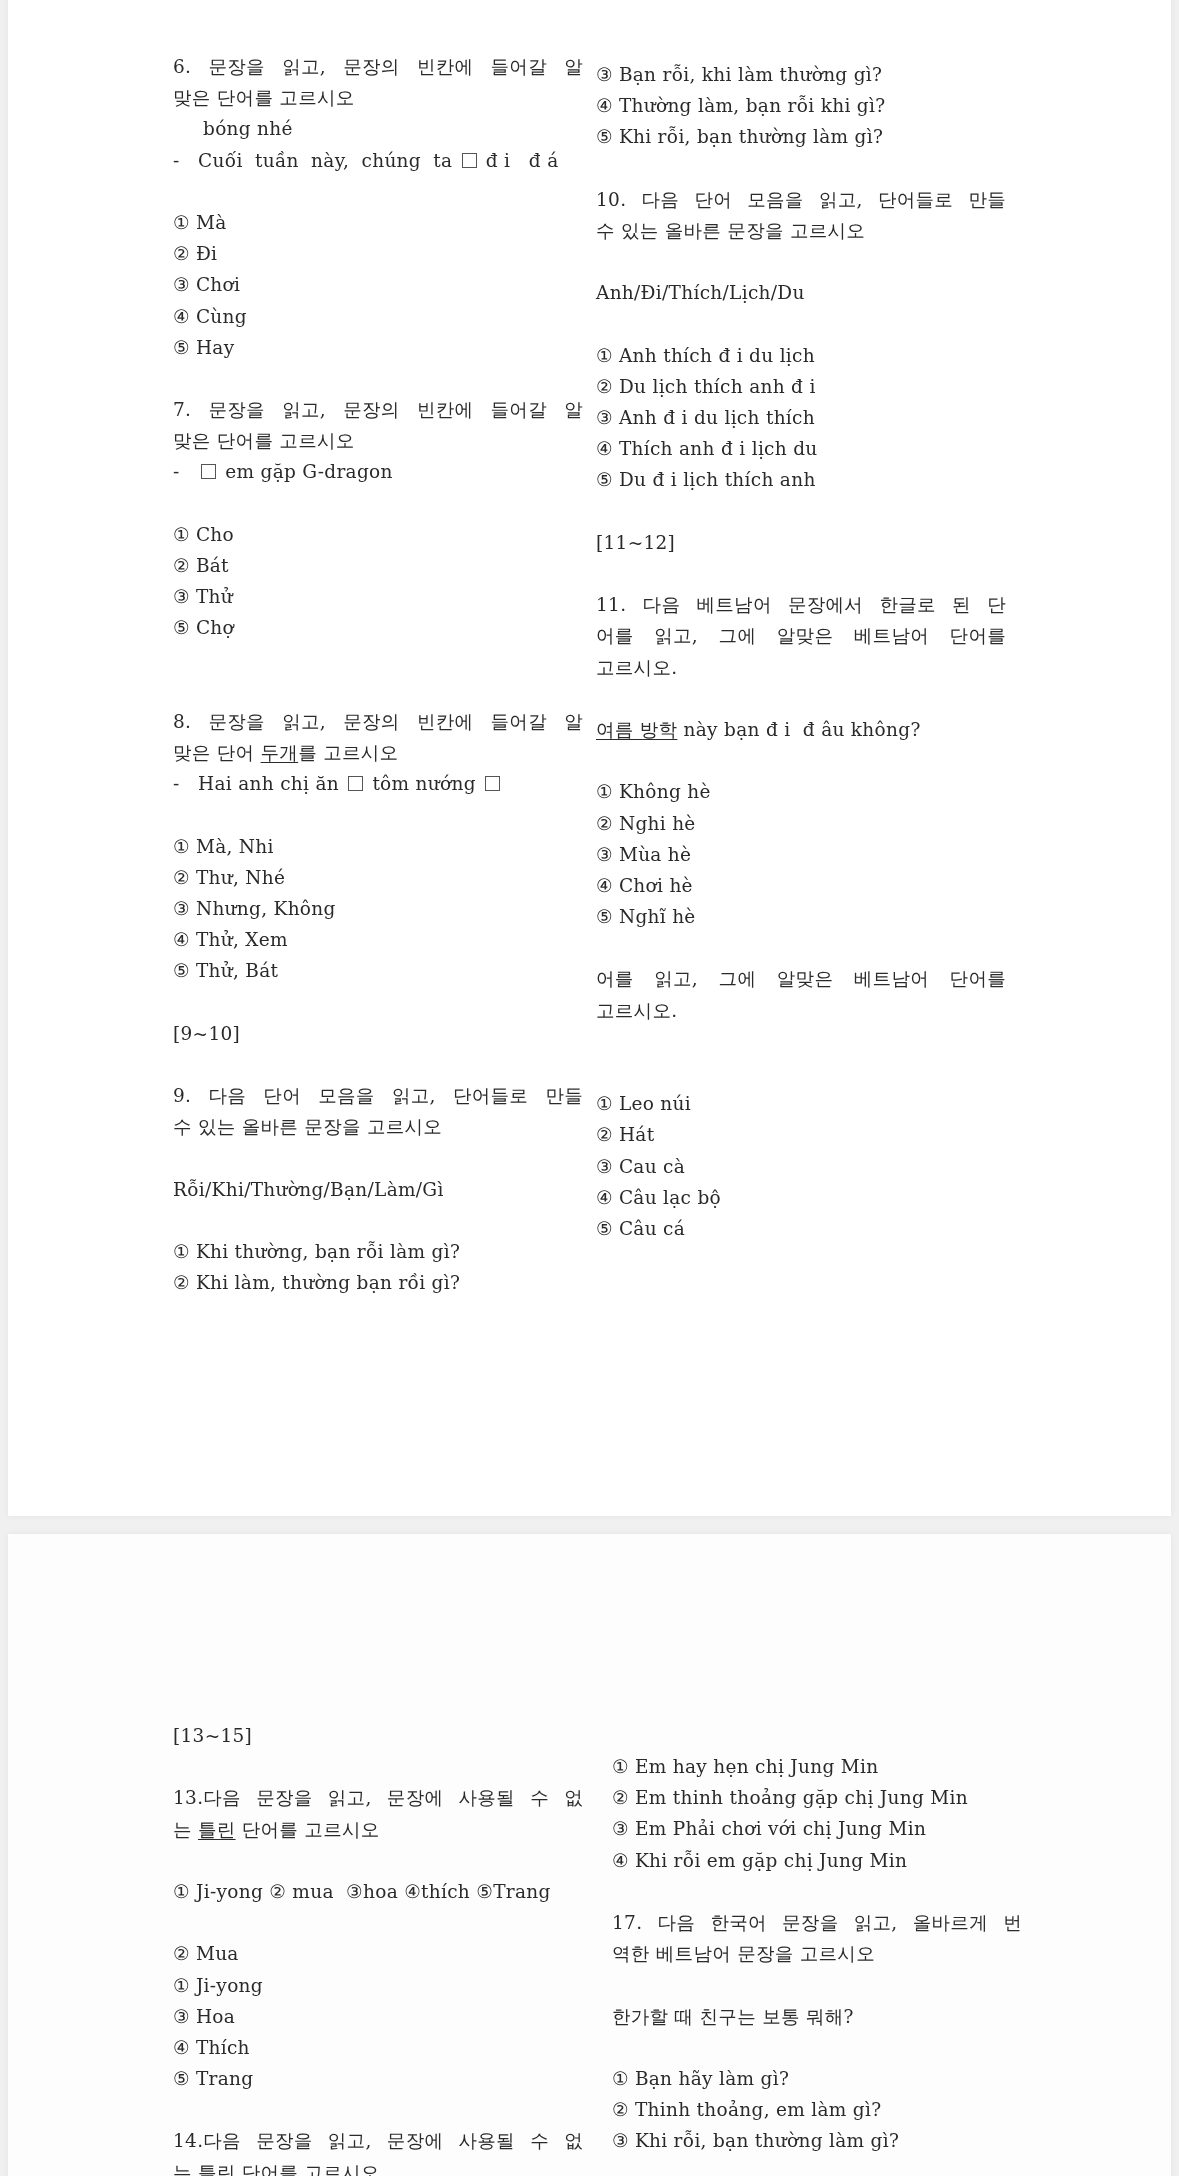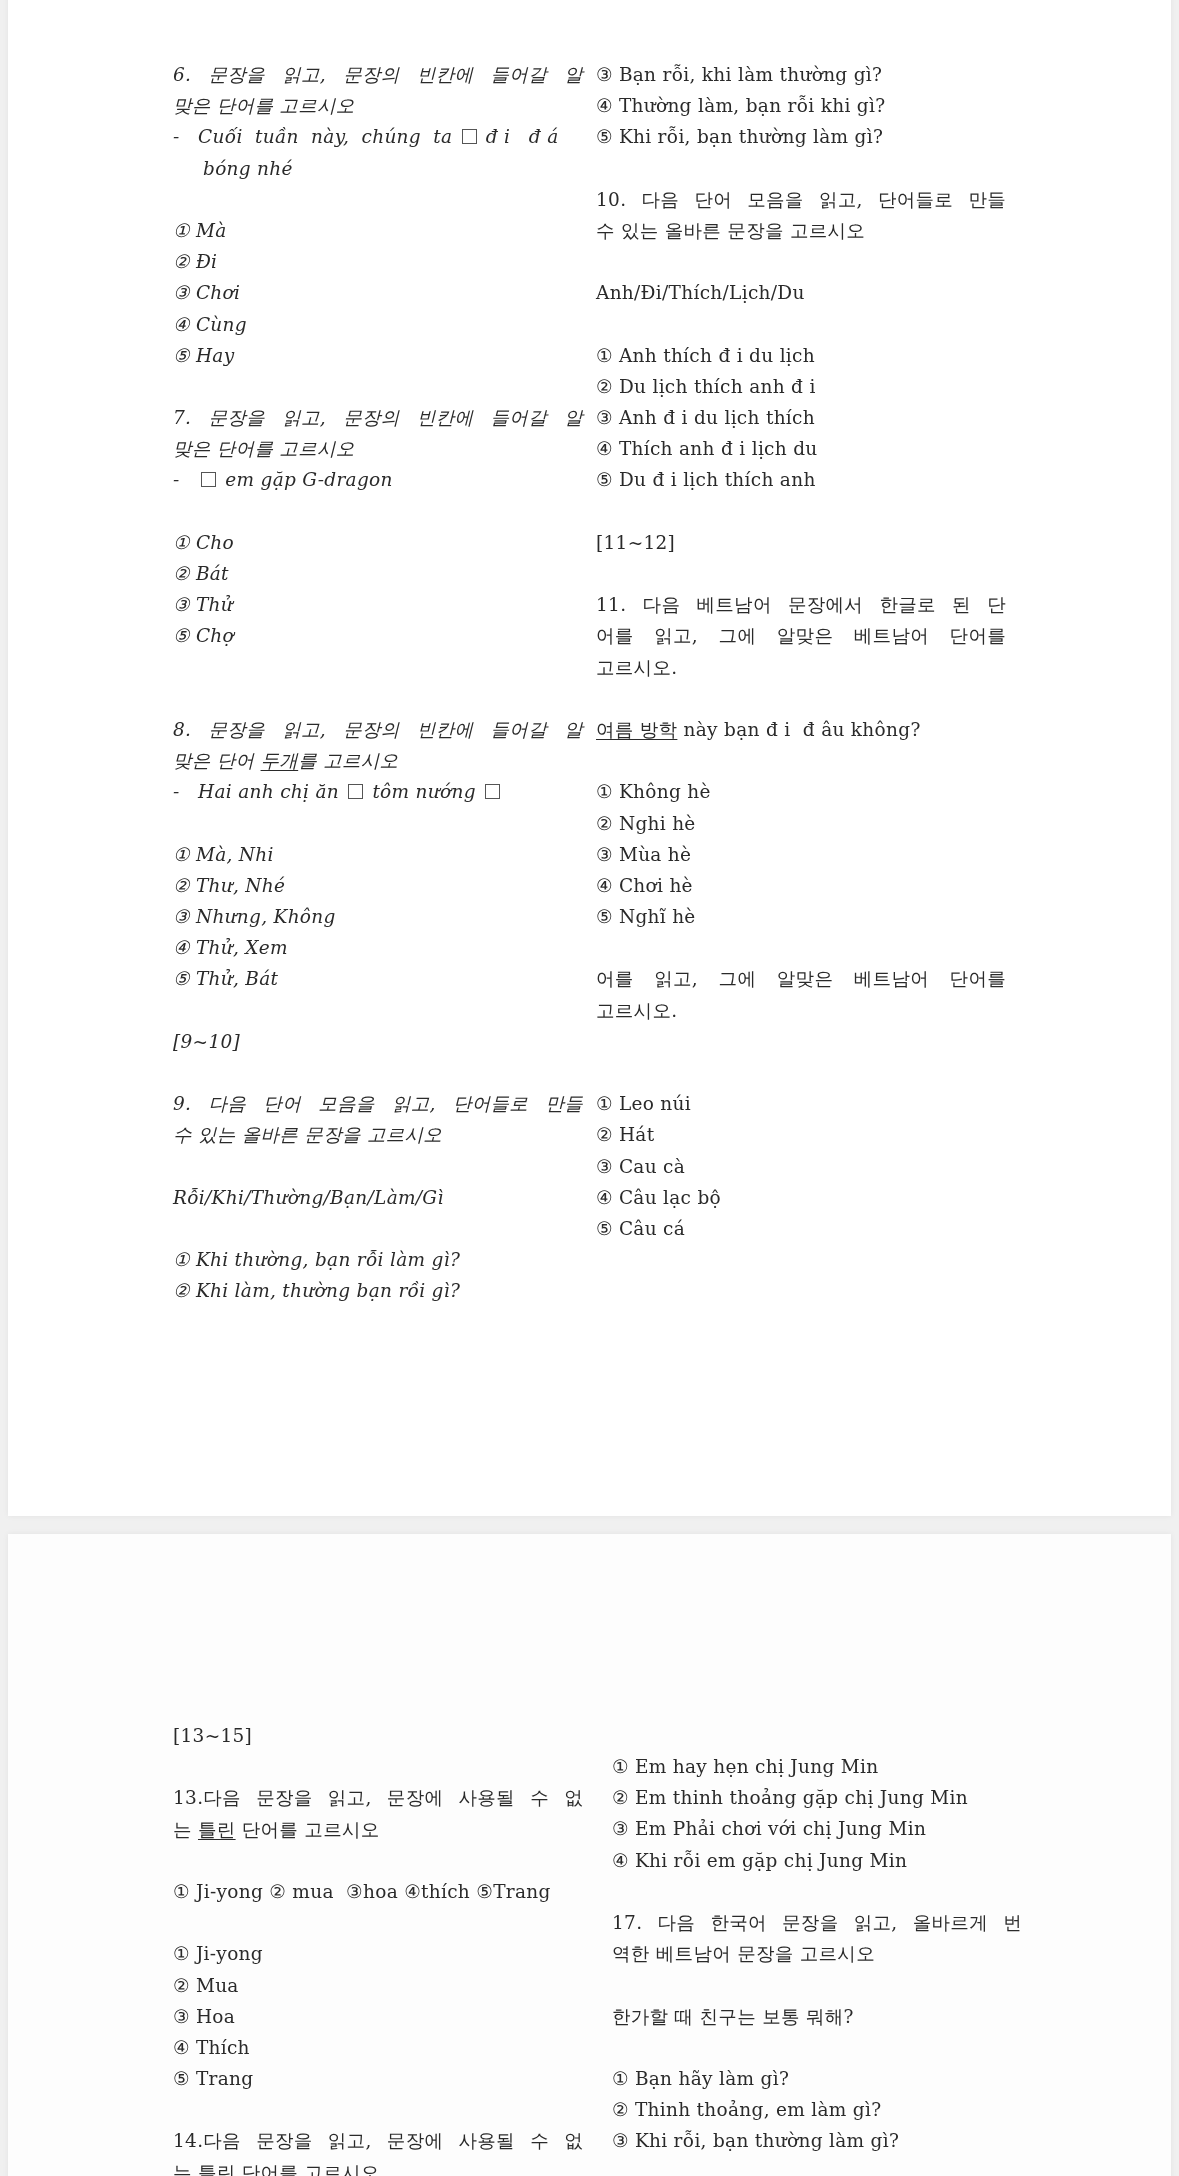--- a/index.html
+++ b/index.html
@@ -60,27 +60,27 @@
     }
     .circ { margin-right: 6px; }
   </style>
 </head>
 <body>
 
 <div class="top-blur"></div>
 
 <div class="page page1"></div>
 
-<div class="col" style="left:173px; top:59px;font-style:italic;">
+<div class="col" style="left:173px; top:51px;">
 
   <div>
     <div class="line justify">6. 문장을 읽고, 문장의 빈칸에 들어갈 알</div>
     <div class="line">맞은 단어를 고르시오</div>
+    <div class="line indent">bóng nhé</div>
     <div class="line"><span>-   Cuối  tuần  này,  chúng  ta</span> <span class="box"></span> <span>đ i   đ á</span></div>
-    <div class="line indent">bóng nhé</div>
     <div class="gap"></div>
     <div class="line"><span class="circ">①</span><span>Mà</span></div>
     <div class="line"><span class="circ">②</span><span>Đi</span></div>
     <div class="line"><span class="circ">③</span><span>Chơi</span></div>
     <div class="line"><span class="circ">④</span><span>Cùng</span></div>
     <div class="line"><span class="circ">⑤</span><span>Hay</span></div>
   </div>
 
   <div class="gap"></div>
 
@@ -185,22 +185,22 @@
 <div class="col" style="left:173px; top:1720px;">
   <div class="line">[13~15]</div>
   <div class="gap"></div>
 
   <div>
     <div class="line justify">13.다음 문장을 읽고, 문장에 사용될 수 없</div>
     <div class="line"><span>는 </span><span class="u">틀린</span><span> 단어를 고르시오</span></div>
     <div class="gap"></div>
     <div class="line">① Ji-yong ② mua  ③hoa ④thích ⑤Trang</div>
     <div class="gap"></div>
+    <div class="line"><span class="circ">②</span><span>Mua</span></div>
     <div class="line"><span class="circ">①</span><span>Ji-yong</span></div>
-    <div class="line"><span class="circ">②</span><span>Mua</span></div>
     <div class="line"><span class="circ">③</span><span>Hoa</span></div>
     <div class="line"><span class="circ">④</span><span>Thích</span></div>
     <div class="line"><span class="circ">⑤</span><span>Trang</span></div>
   </div>
 
   <div class="gap"></div>
 
   <div>
     <div class="line justify">14.다음 문장을 읽고, 문장에 사용될 수 없</div>
     <div class="line">는 틀린 단어를 고르시오</div>

